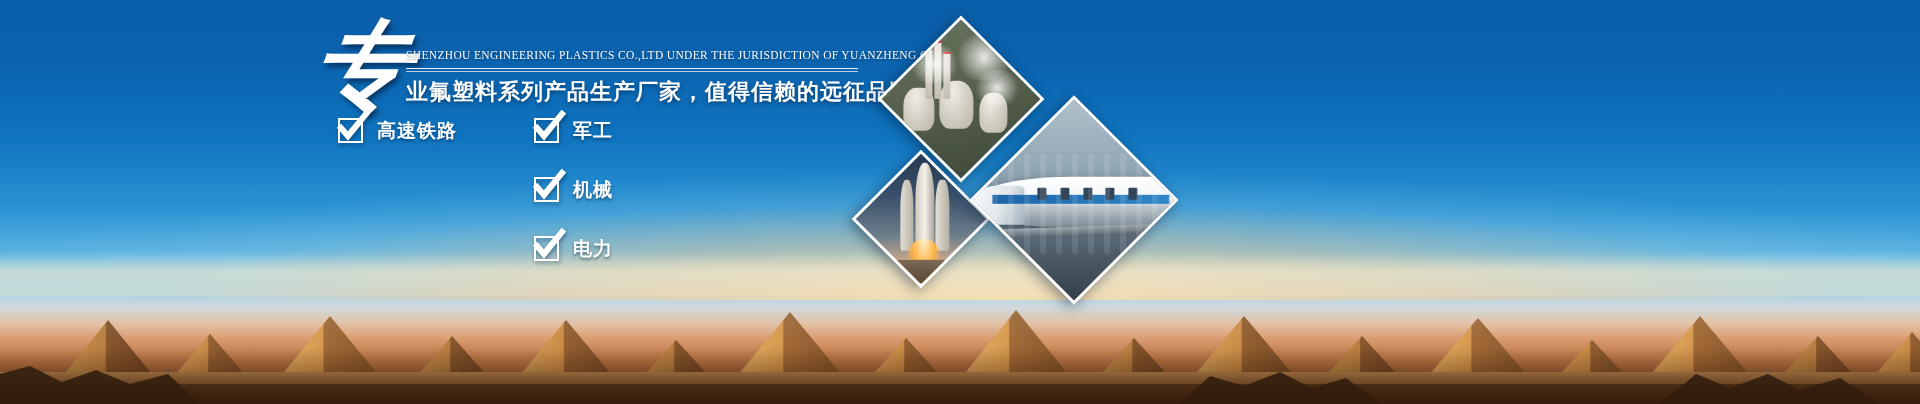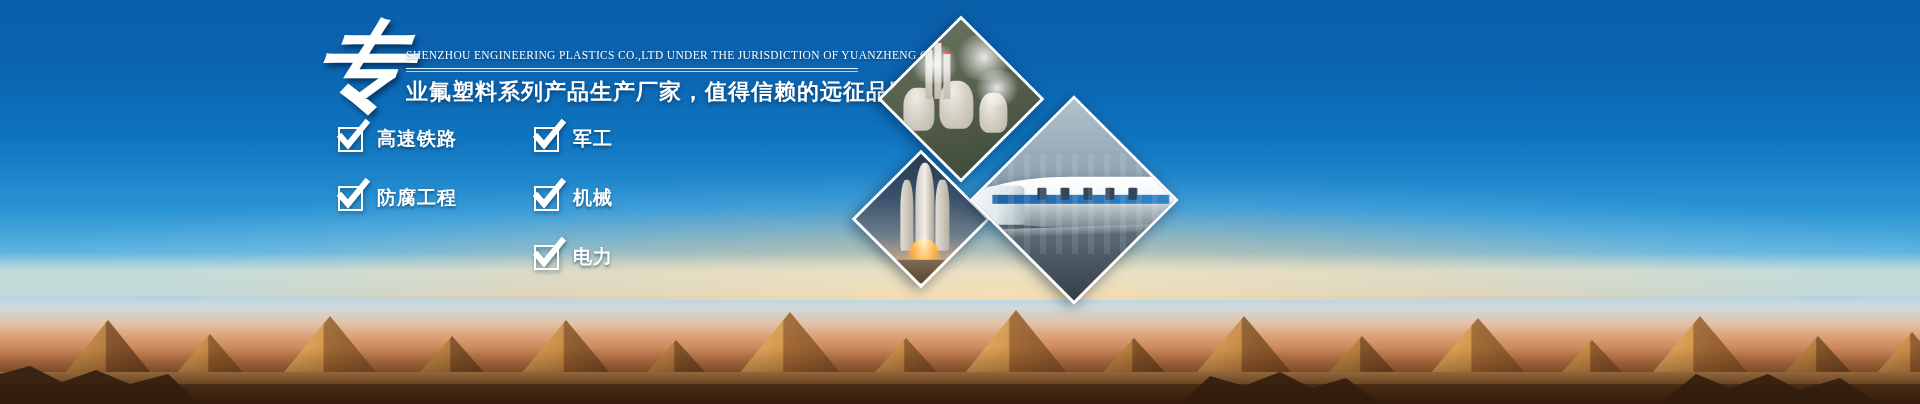--- a/index.html
+++ b/index.html
@@ -98,21 +98,21 @@
     text-shadow:0 2px 4px rgba(0,25,55,.55);
   }
 
   
   .features { position:absolute; left:338px; top:118px; width:330px; }
   .feat-col { position:absolute; top:0; }
   .col-left  { left:0;   }
   .col-right { left:196px; }
 
   .feat-item {
-    display:flex; align-items:flex-end;
+    display:flex; align-items:flex-start;
     height:34px; margin-bottom:25px;
   }
   .check-box {
     position:relative;
     width:25px; height:25px;
     border:2px solid #ffffff;
     flex:0 0 25px;
     filter:drop-shadow(1px 2px 2px rgba(0,25,55,.45));
   }
   .check-box svg { position:absolute; left:-4px; top:-9px; width:34px; height:34px; overflow:visible; }
@@ -295,28 +295,20 @@
 
     <div class="feat-col col-left">
       <div class="feat-item">
         <span class="check-box">
           <svg viewBox="0 0 34 34">
               <path d="M5 17 L12 25 L30 3" stroke="#ffffff" stroke-width="6" fill="none" stroke-linecap="square"></path>
             </svg>
         </span>
         <span class="feat-label">高速铁路</span>
       </div>
-      <div class="feat-item">
-        <span class="check-box">
-          <svg viewBox="0 0 34 34">
-              <path d="M5 17 L12 25 L30 3" stroke="#ffffff" stroke-width="6" fill="none" stroke-linecap="square"></path>
-            </svg>
-        </span>
-        <span class="feat-label">防腐工程</span>
-      </div>
     </div>
 
     <div class="feat-col col-right">
       <div class="feat-item">
         <span class="check-box">
           <svg viewBox="0 0 34 34">
               <path d="M5 17 L12 25 L30 3" stroke="#ffffff" stroke-width="6" fill="none" stroke-linecap="square"></path>
             </svg>
         </span>
         <span class="feat-label">军工</span>

